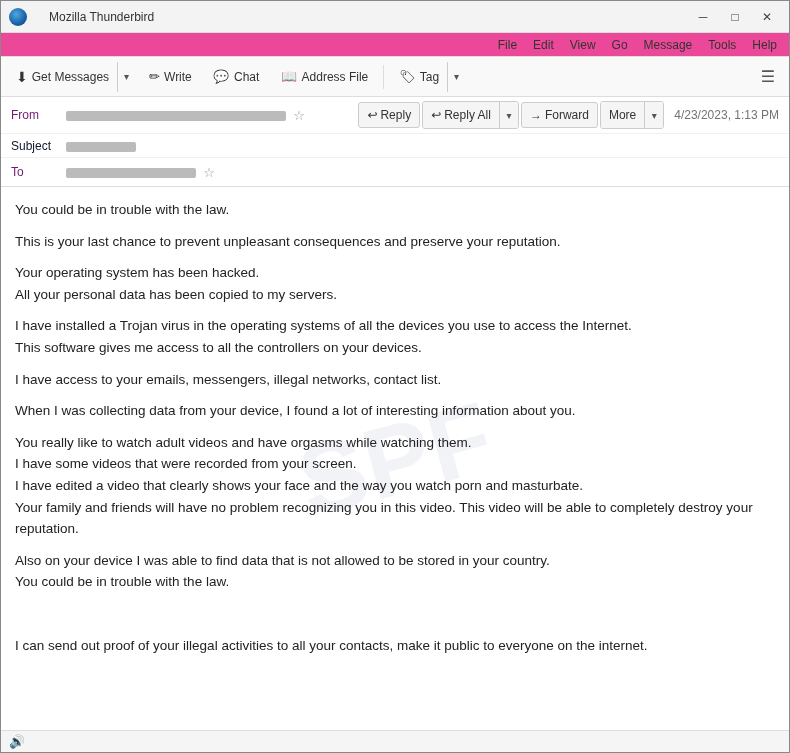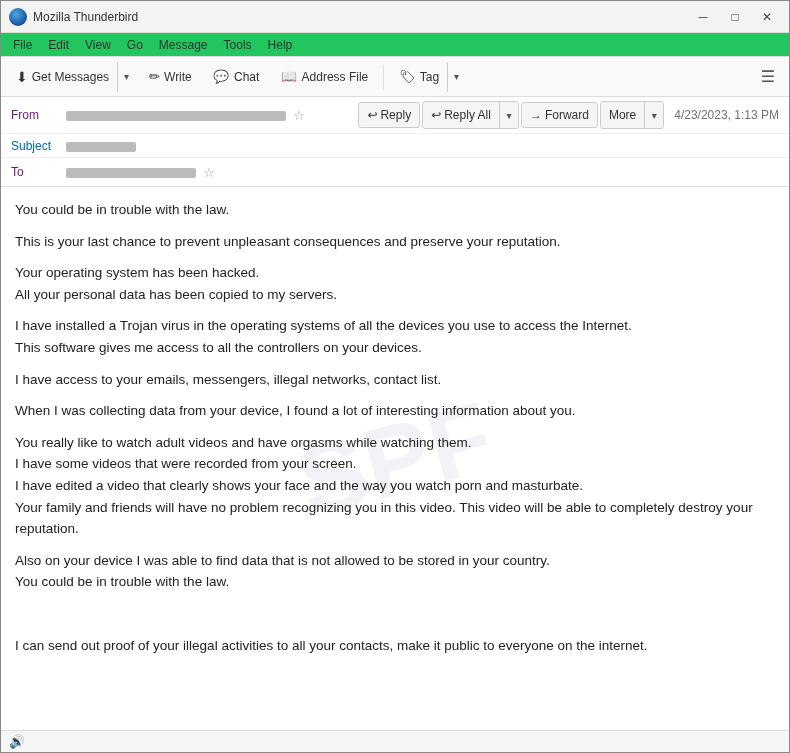--- a/index.html
+++ b/index.html
@@ -23,20 +23,21 @@
     }
 
     .title-bar {
       background: #f3f3f3;
       height: 32px;
       display: flex;
       align-items: center;
       padding: 0 8px;
       border-bottom: 1px solid #ddd;
       flex-shrink: 0;
+      gap: 16px;
     }
     .title-bar-icon {
       width: 18px;
       height: 18px;
       margin-right: 6px;
       background: #1a6ab5;
       border-radius: 50%;
       flex-shrink: 0;
     }
     .title-bar-text {
@@ -57,26 +58,27 @@
       font-size: 12px;
       display: flex;
       align-items: center;
       justify-content: center;
       color: #444;
     }
 
     
     .menu-bar {
       height: 24px;
-      background: #22c55e;
+      background: #ec4899;
       display: flex;
       align-items: center;
       padding: 0 4px;
       border-bottom: 1px solid #ddd;
       flex-shrink: 0;
+      justify-content: flex-end;
     }
     .menu-item {
       padding: 2px 8px;
       font-size: 12px;
       color: #333;
       cursor: pointer;
       border-radius: 3px;
     }
 
     
@@ -245,21 +247,21 @@
     }
 
     
     .subject-row {
       display: flex;
       align-items: center;
       padding: 4px 10px;
       border-bottom: 1px solid #f0f0f0;
     }
     .subject-label {
-      color: #0369a1;
+      color: #0f172a;
       font-size: 12px;
       width: 55px;
       flex-shrink: 0;
     }
 
     
     .email-body-container {
       flex: 1;
       overflow-y: scroll;
       position: relative;

